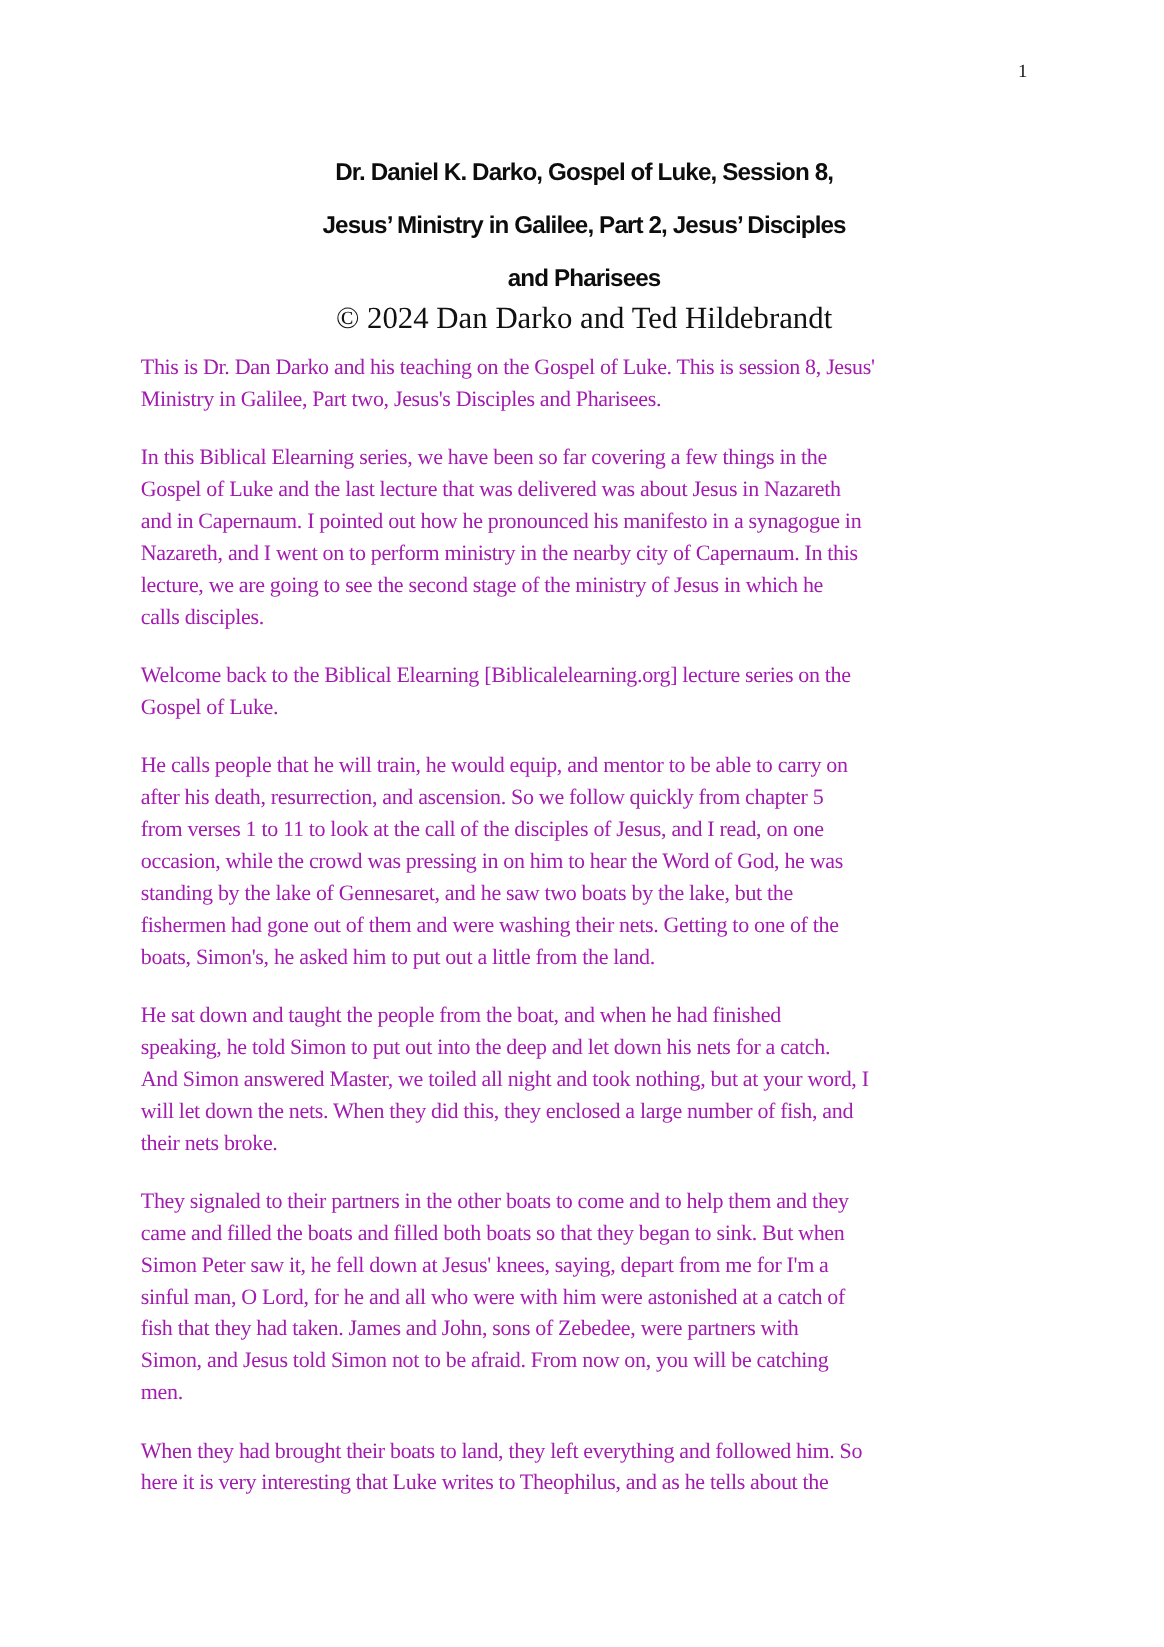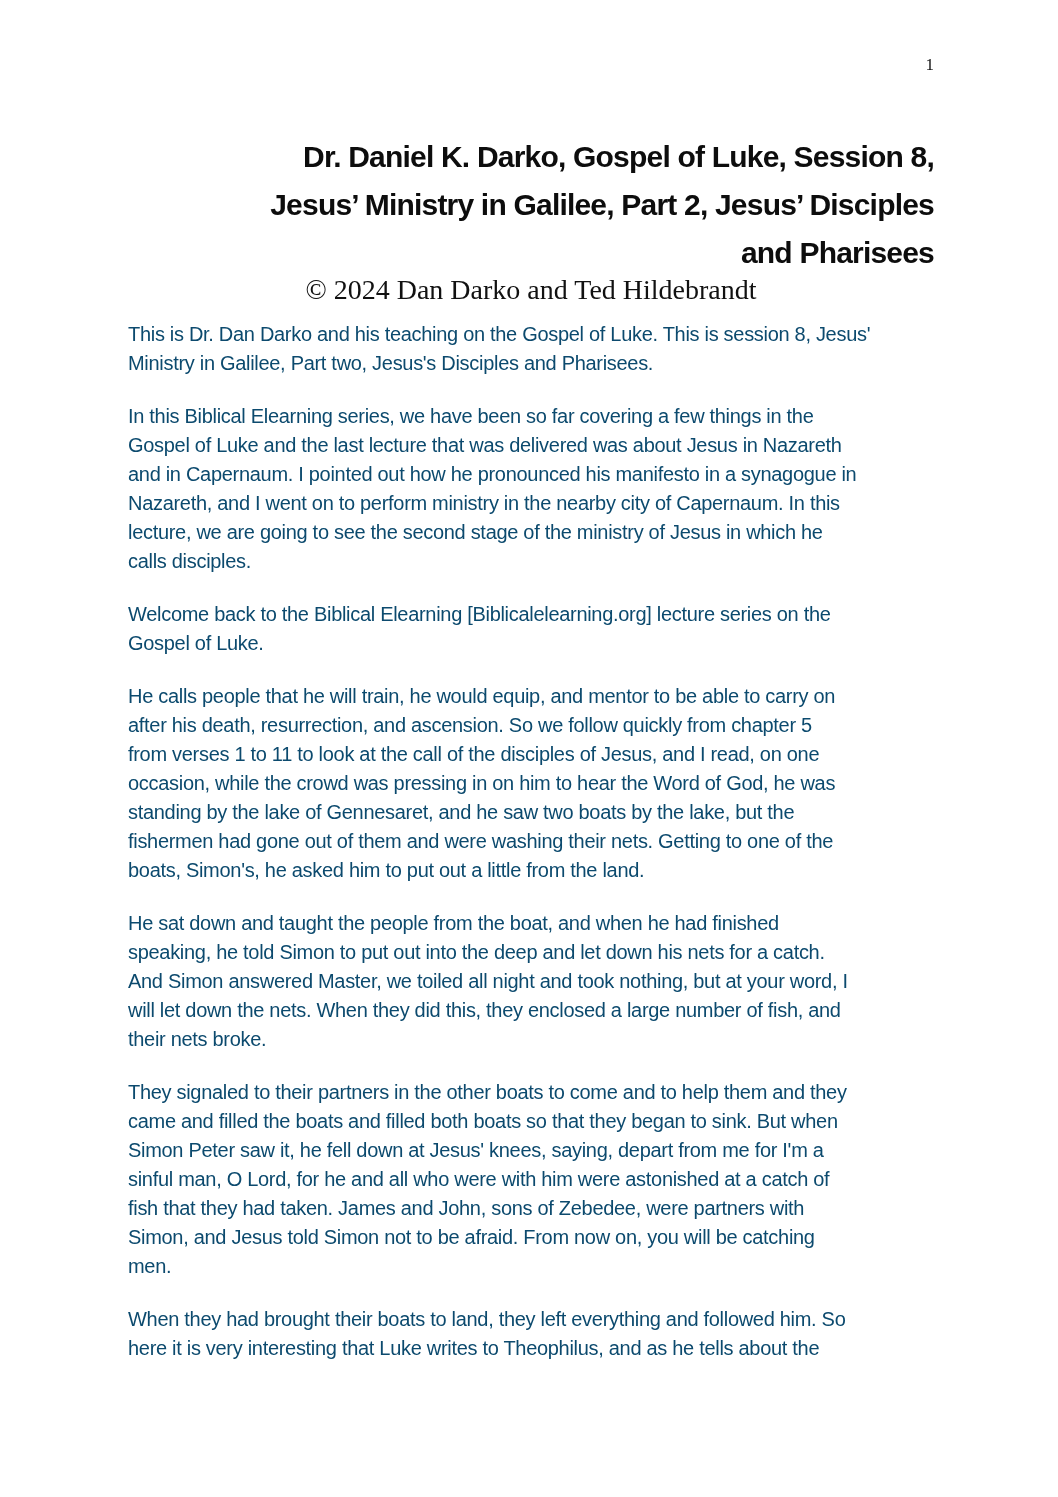--- a/index.html
+++ b/index.html
@@ -32,47 +32,47 @@
   .page-number {
     margin-top: 55px;
     text-align: right;
     font-family: "Liberation Serif", serif;
     font-size: 17px;
     line-height: 20px;
     color: #111111;
   }
   .doc-title {
     margin: 58px 0 0 0;
-    text-align: right;
+    text-align: center;
     font-family: "Liberation Sans", sans-serif;
     font-weight: bold;
-    font-size: 30px;
+    font-size: 22px;
     line-height: 48px;
     letter-spacing: -0.8px;
     color: #0d0d0d;
     white-space: pre-line;
   }
   .copyright {
     margin: 0;
     text-align: center;
     font-family: "Liberation Serif", serif;
     font-size: 28px;
     line-height: 26px;
     color: #111111;
   }
   .body-text {
     margin-top: 17px;
   }
   .body-text p {
     margin: 0 0 24px 0;
-    font-family: Liberation Sans, sans-serif;
+    font-family: Liberation Serif, serif;
     font-size: 20px;
     line-height: 29px;
     letter-spacing: -0.3px;
-    color: #0c4a6e;
+    color: #a21caf;
     white-space: pre-line;
   }
 </style>
 </head>
 <body>
 
 <div class="page">
   <div class="content">
 
     <div class="page-number">1</div>

